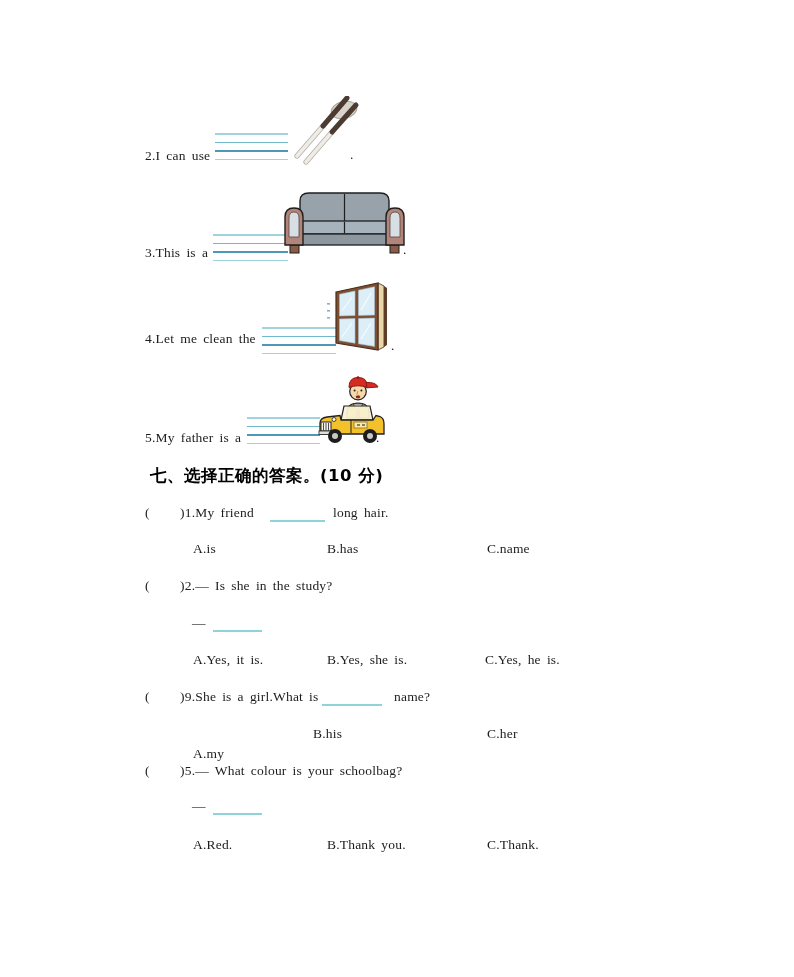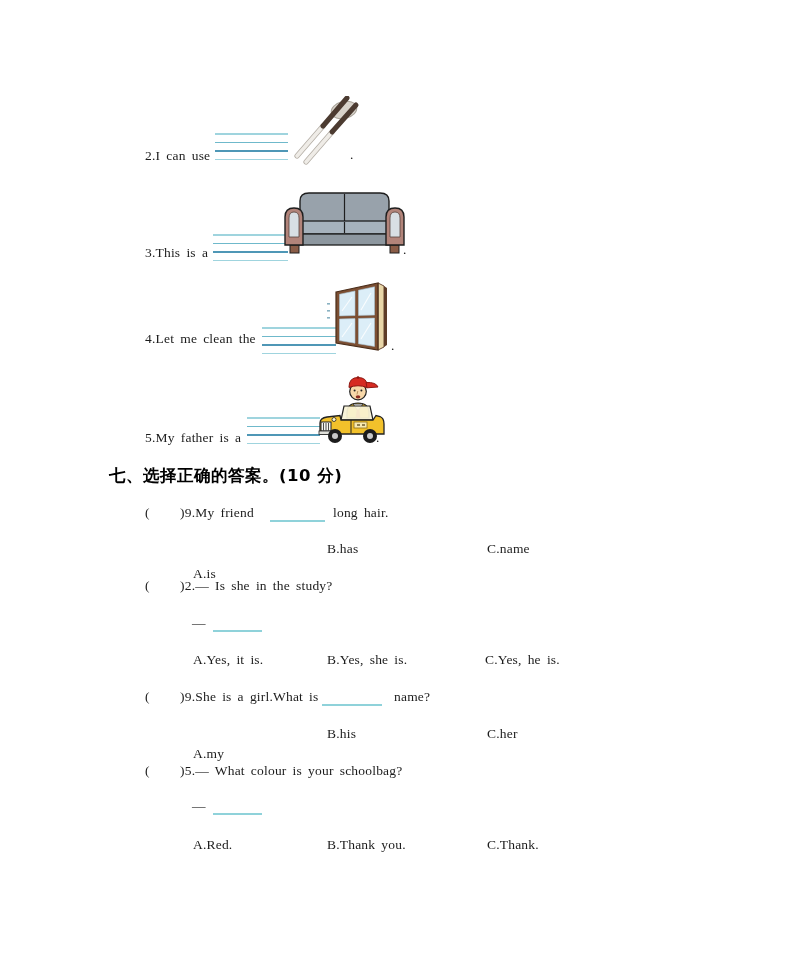--- a/index.html
+++ b/index.html
@@ -14,20 +14,21 @@
   .t {
     position:absolute; font-size:13.5px; line-height:16px;
     white-space:pre; word-spacing:2.5px; letter-spacing:0.2px;
   }
   .title {
     position:absolute;
     font-family:"DejaVu Sans","Liberation Sans",sans-serif;
     font-weight:bold; font-size:16.5px; line-height:20px;
     letter-spacing:0.5px; color:var(--section_title_ink,#000);
     white-space:pre;
+    margin-left:41px;
   }
   .grid { position:absolute; }
   .grid i { position:absolute; left:0; right:0; height:1.6px; display:block; }
   .grid i:nth-child(1){ top:0;      background:var(--writing_line_light,#9fd4de); }
   .grid i:nth-child(2){ top:8.5px;  background:var(--writing_line_mid,#6fb9cb); }
   .grid i:nth-child(3){ top:17px;   background:var(--writing_line_dark,#4f97b6); }
   .grid i:nth-child(4){ top:25.5px; background:var(--writing_line_light,#9fd4de); }
   .blank { position:absolute; height:1.7px; background:var(--blank_underline,#8fd2da); }
   svg.img { position:absolute; }
 </style>
@@ -150,45 +151,45 @@
       <circle cx="52" cy="66" r="7" fill="#1c1c1c"></circle>
       <circle cx="52" cy="66" r="3" fill="#c8c8c8"></circle>
     </svg>
     <span class="t" style="left:376px;top:430px">.</span>
   </div>
 
   <div class="title" style="left:109px;top:466px">七、选择正确的答案。(10 分)</div>
 
   <div>
     <span class="t" style="left:145px;top:505px">(</span>
-    <span class="t" style="left:180px;top:505px">)9.My friend</span>
+    <span class="t" style="left:180px;top:505px">)1.My friend</span>
     <span class="blank" style="left:270px;top:520px;width:55px"></span>
     <span class="t" style="left:333px;top:505px">long hair.</span>
-    <span class="t" style="left:193px;top:566px">A.is</span>
+    <span class="t" style="left:193px;top:541px">A.is</span>
     <span class="t" style="left:327px;top:541px">B.has</span>
     <span class="t" style="left:487px;top:541px">C.name</span>
   </div>
 
   <div>
     <span class="t" style="left:145px;top:578px">(</span>
     <span class="t" style="left:180px;top:578px">)2.— Is she in the study?</span>
     <span class="t" style="left:192px;top:615px">—</span>
     <span class="blank" style="left:213px;top:630px;width:49px"></span>
     <span class="t" style="left:193px;top:652px">A.Yes, it is.</span>
     <span class="t" style="left:327px;top:652px">B.Yes, she is.</span>
     <span class="t" style="left:485px;top:652px">C.Yes, he is.</span>
   </div>
 
   <div>
     <span class="t" style="left:145px;top:689px">(</span>
     <span class="t" style="left:180px;top:689px">)9.She is a girl.What is</span>
     <span class="blank" style="left:322px;top:704px;width:60px"></span>
     <span class="t" style="left:394px;top:689px">name?</span>
     <span class="t" style="left:193px;top:746px">A.my</span>
-    <span class="t" style="left:327px;top:726px">B.his</span>
+    <span class="t" style="left:313px;top:726px">B.his</span>
     <span class="t" style="left:487px;top:726px">C.her</span>
   </div>
 
   <div>
     <span class="t" style="left:145px;top:763px">(</span>
     <span class="t" style="left:180px;top:763px">)5.— What colour is your schoolbag?</span>
     <span class="t" style="left:192px;top:798px">—</span>
     <span class="blank" style="left:213px;top:813px;width:49px"></span>
     <span class="t" style="left:193px;top:837px">A.Red.</span>
     <span class="t" style="left:327px;top:837px">B.Thank you.</span>

